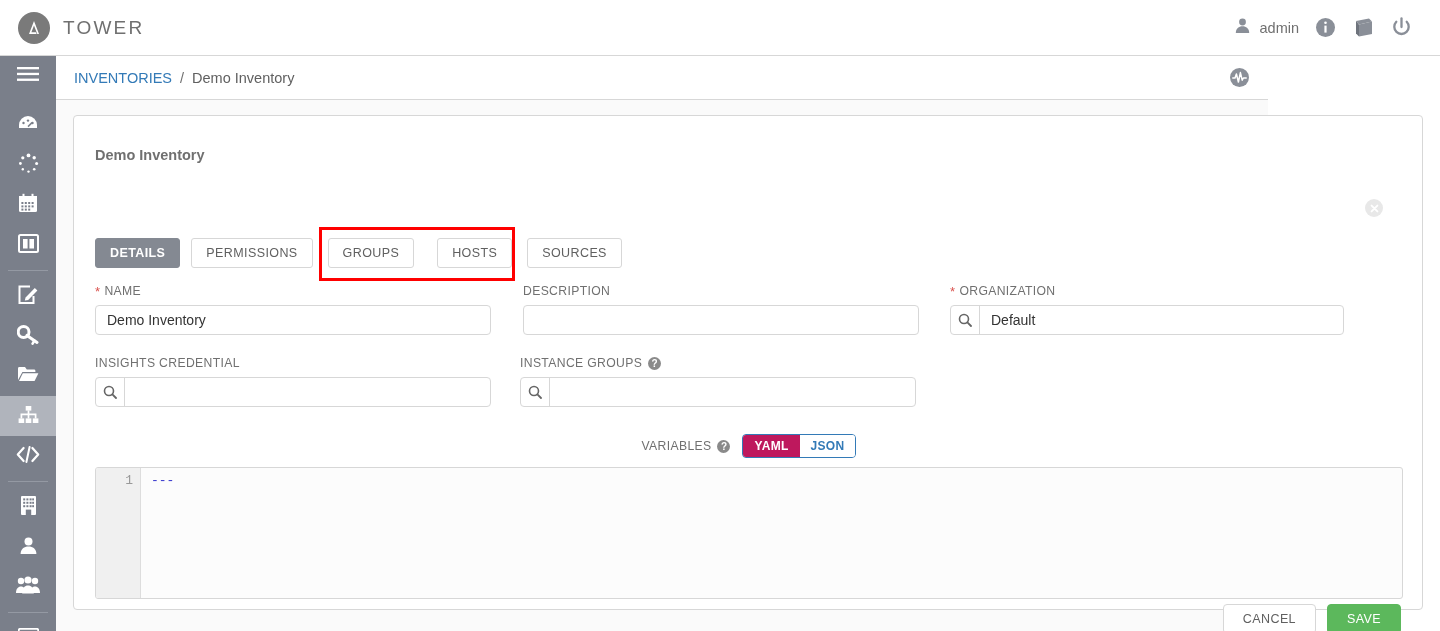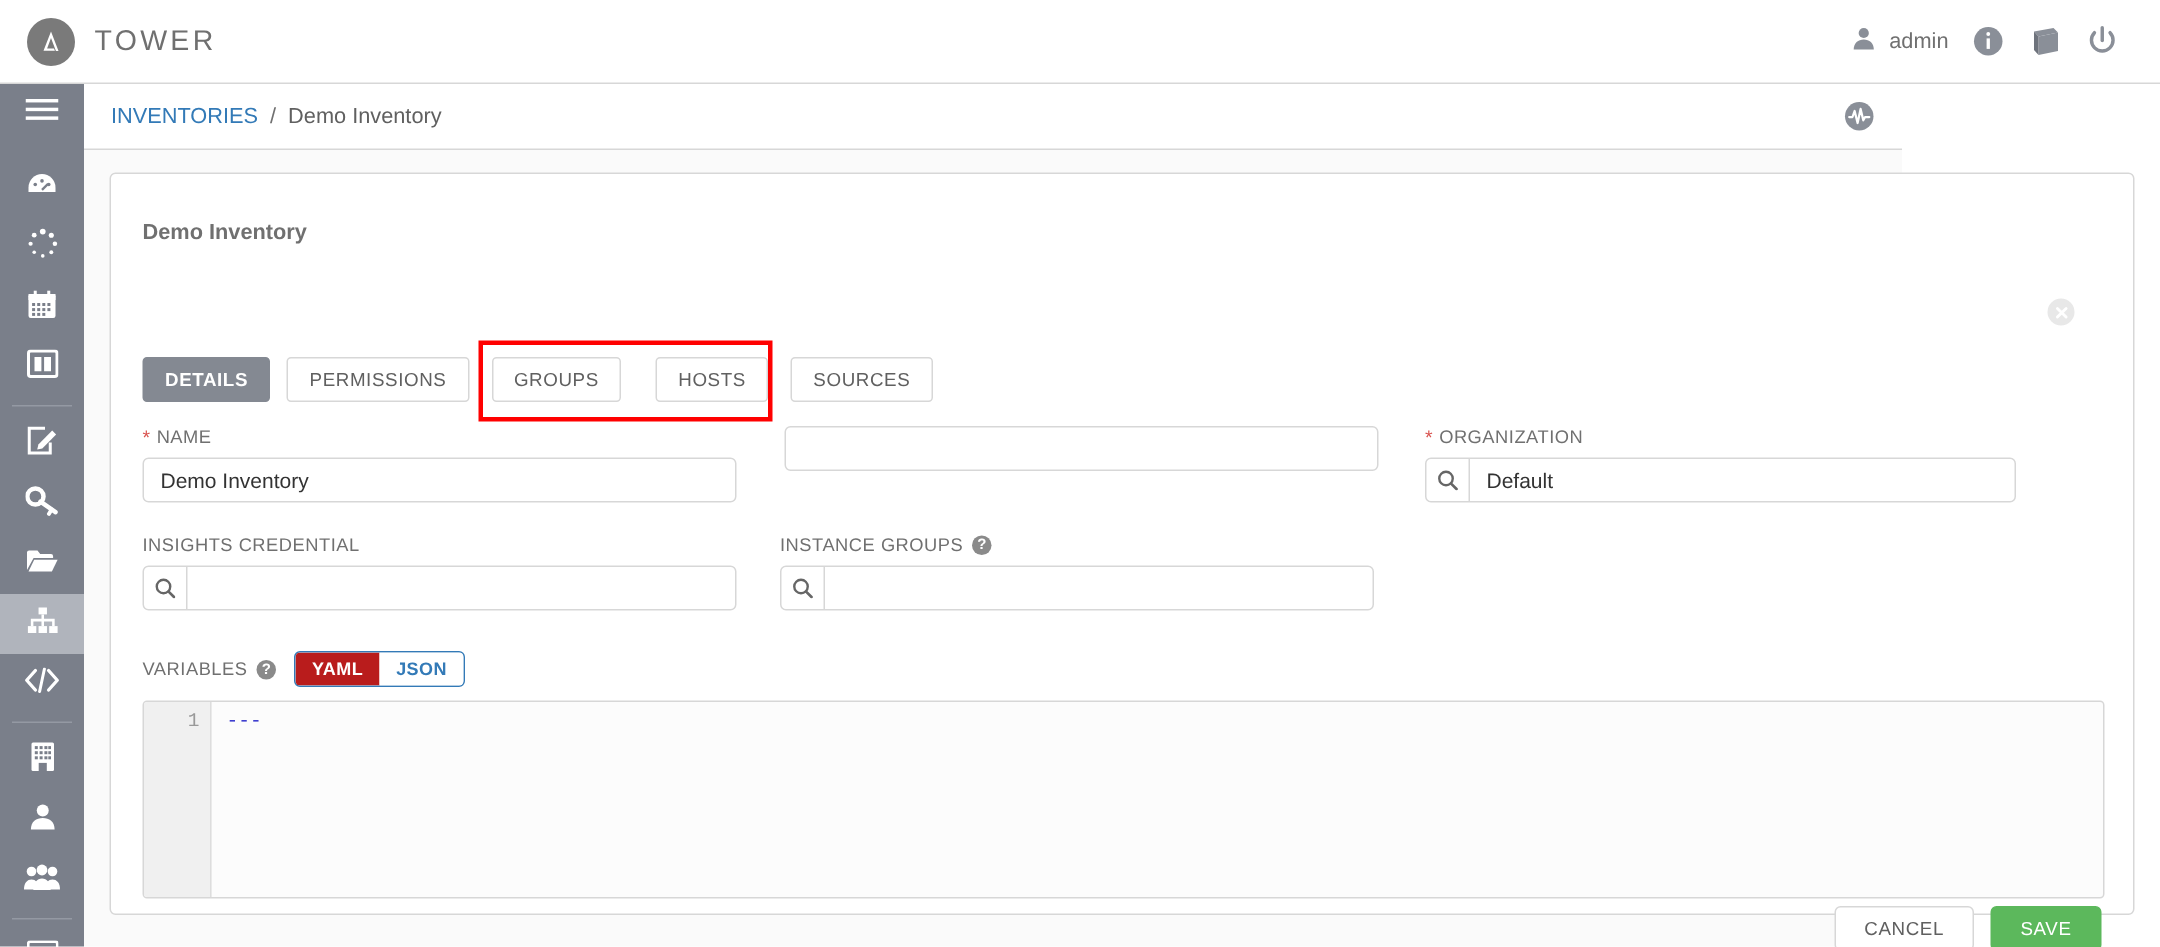--- a/index.html
+++ b/index.html
@@ -144,31 +144,31 @@
   .inp.lookup { padding: 0; }
   .lk-ico {
     width: 29px; height: 28px; border-right: 1px solid #d7d7d7;
     display: flex; align-items: center; justify-content: center;
     flex: 0 0 29px; cursor: pointer;
   }
   .lk-val { padding-left: 11px; font-size: 14px; color: #333; }
 
   
   .vars { position: absolute; top: 318px; left: 21px; width: 1308px; }
-  .vars-head { display: flex; align-items: center; }
+  .vars-head { display: flex; align-items: center; justify-content: center; }
   .vars-label { font-size: 12.2px; color: #707070; letter-spacing: .35px; }
   .toggle {
     display: flex; margin-left: 12px;
     border: 1px solid #337ab7; border-radius: 4px; overflow: hidden;
   }
   .tg {
     font-size: 12px; font-weight: bold; padding: 4px 11px;
     cursor: pointer; letter-spacing: .3px;
   }
-  .tg.on { background: #b91c1c; color: #ffffff; }
+  .tg.on { background: #be185d; color: #ffffff; }
   .tg.off { background: #ffffff; color: #337ab7; }
   .editor {
     margin-top: 9px; height: 132px;
     border: 1px solid #d7d7d7; border-radius: 3px;
     background: #fcfcfc; display: flex; overflow: hidden;
   }
   .gutter {
     width: 45px; background: #f0f0f0; border-right: 1px solid #ddd;
     font-family: "Liberation Mono", monospace; font-size: 13px;
     color: #999; text-align: right; padding: 5px 7px 0 0;
@@ -459,20 +459,23 @@
           <div class="flabel">
             <span class="req">*</span>
             <span>NAME</span>
           </div>
           <div class="inp">
             <span class="txt">Demo Inventory</span>
           </div>
         </div>
 
         <div class="fld" style="width:396px; margin-left:32px;">
+          <div class="flabel">
+            <span>DESCRIPTION</span>
+          </div>
           <div class="inp">
             <span class="txt"></span>
           </div>
         </div>
 
         <div class="fld" style="width:394px; margin-left:31px;">
           <div class="flabel">
             <span class="req">*</span>
             <span>ORGANIZATION</span>
           </div>

